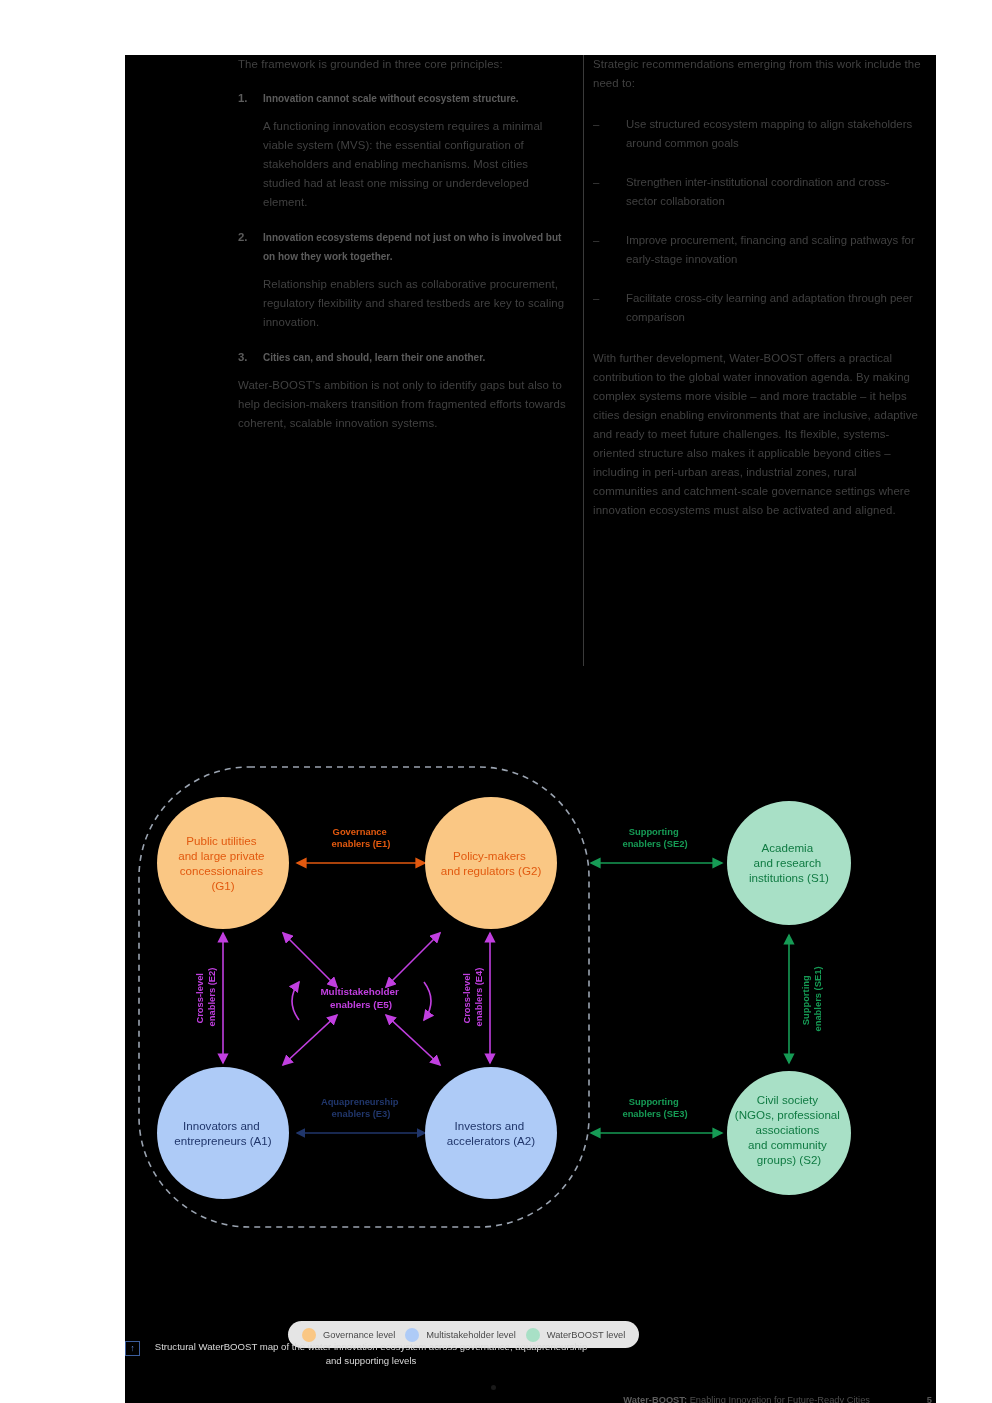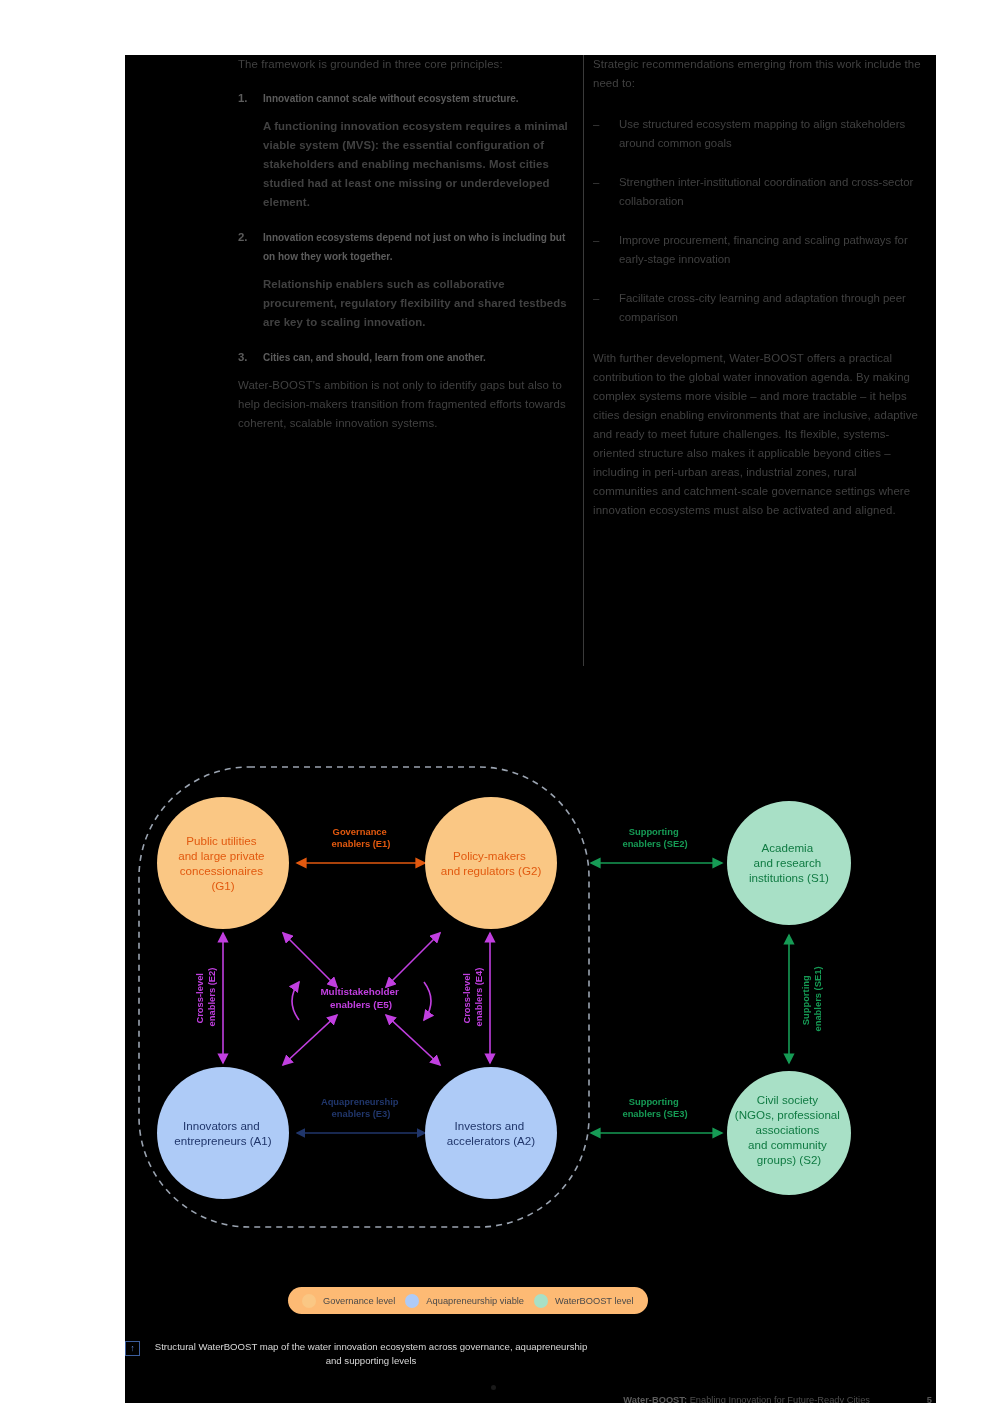--- a/index.html
+++ b/index.html
@@ -27,34 +27,34 @@
     letter-spacing:.1px;
   }
   .num-item{position:relative;padding-left:25px;margin:0 0 9px 0;}
   .num-item .num{
     position:absolute;left:0;top:0;color:#5c5c5c;font-size:11.4px;
     font-weight:bold;line-height:19px;
   }
   .num-item .head{
     color:#5c5c5c;font-size:10px;font-weight:bold;line-height:19px;margin:0;
   }
-  .num-body{padding-left:25px;margin:0 0 16px 0;font-weight:bold;}
+  .num-body{padding-left:25px;margin:0 0 16px 0;}
   .dash-item{position:relative;padding-left:25px;margin:0 0 20px 0;}
   .dash-item .dash{
     position:absolute;left:0;top:0;color:#414141;font-size:11.4px;line-height:19px;
   }
-  .dash-item .txt{color:#414141;font-size:11.4px;line-height:19px;margin:1px;}
+  .dash-item .txt{color:#414141;font-size:11.4px;line-height:19px;margin:8px;}
 
   
   .diagram{position:absolute;left:0;top:630px;width:807px;height:560px;}
   svg.diag{position:absolute;left:0;top:0;}
 
   .legend{
-    position:absolute;left:163px;top:602px;
-    background:#fdba74;border-radius:14px;height:27px;
+    position:absolute;left:163px;top:636px;
+    background:#e5e5e5;border-radius:14px;height:27px;
     display:flex;align-items:center;padding:0 14px;gap:10px;
   }
   .legend .item{display:flex;align-items:center;gap:7px;}
   .legend .dot{width:14px;height:14px;border-radius:50%;}
   .legend .lbl{font-size:9.3px;color:#4a4a4a;white-space:nowrap;}
 
   .caption{
     position:absolute;left:0px;top:655px;width:470px;
     display:flex;gap:7px;align-items:flex-start;
   }
@@ -92,29 +92,29 @@
       <div class="num-item">
         <span class="num">1.</span>
         <p class="head">Innovation cannot scale without ecosystem structure.</p>
       </div>
       <div class="num-body">
         <p class="p">A functioning innovation ecosystem requires a minimal viable system (MVS): the essential configuration of stakeholders and enabling mechanisms. Most cities studied had at least one missing or underdeveloped element.</p>
       </div>
 
       <div class="num-item">
         <span class="num">2.</span>
-        <p class="head">Innovation ecosystems depend not just on who is including but on how they work together.</p>
+        <p class="head">Innovation ecosystems depend not just on who is involved but on how they work together.</p>
       </div>
       <div class="num-body">
         <p class="p">Relationship enablers such as collaborative procurement, regulatory flexibility and shared testbeds are key to scaling innovation.</p>
       </div>
 
       <div class="num-item">
         <span class="num">3.</span>
-        <p class="head">Cities can, and should, learn from one another.</p>
+        <p class="head">Cities can, and should, learn their one another.</p>
       </div>
 
       <p class="p">Water-BOOST's ambition is not only to identify gaps but also to help decision-makers transition from fragmented efforts towards coherent, scalable innovation systems.</p>
     </div>
 
     <div class="col col-right">
       <p class="p" style="margin-bottom:22px;">Strategic recommendations emerging from this work include the need to:</p>
 
       <div class="dash-item">
         <span class="dash">–</span>
@@ -265,21 +265,21 @@
       <text id="mvslbl" x="240" y="568" text-anchor="middle" fill="#6a6a6a" font-size="9.6" font-weight="bold" font-family="Liberation Sans, sans-serif">Minimal viable system (MVS)</text>
     </svg>
 
     <div class="legend">
       <div class="item">
         <span class="dot" id="lg0" style="background: rgb(250, 199, 132);"></span>
         <span class="lbl">Governance level</span>
       </div>
       <div class="item">
         <span class="dot" id="lg1" style="background: rgb(174, 203, 247);"></span>
-        <span class="lbl">Aquapreneurship viable</span>
+        <span class="lbl">Multistakeholder level</span>
       </div>
       <div class="item">
         <span class="dot" id="lg2" style="background: rgb(168, 224, 198);"></span>
         <span class="lbl">WaterBOOST level</span>
       </div>
     </div>
 
     <div class="caption">
       <span class="icon">↑</span>
       <span class="ctext">Structural WaterBOOST map of the water innovation ecosystem across governance, aquapreneurship and supporting levels</span>

